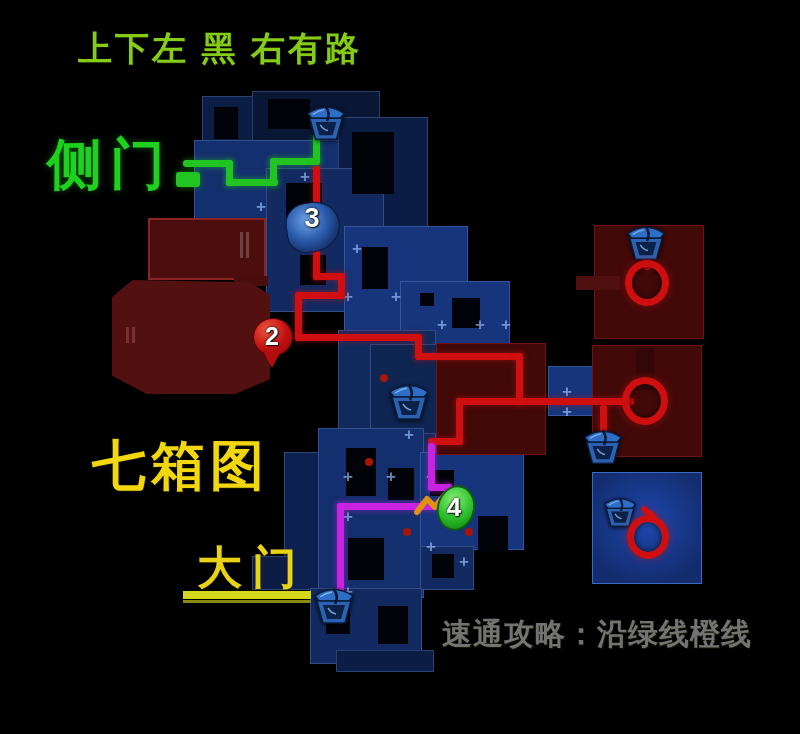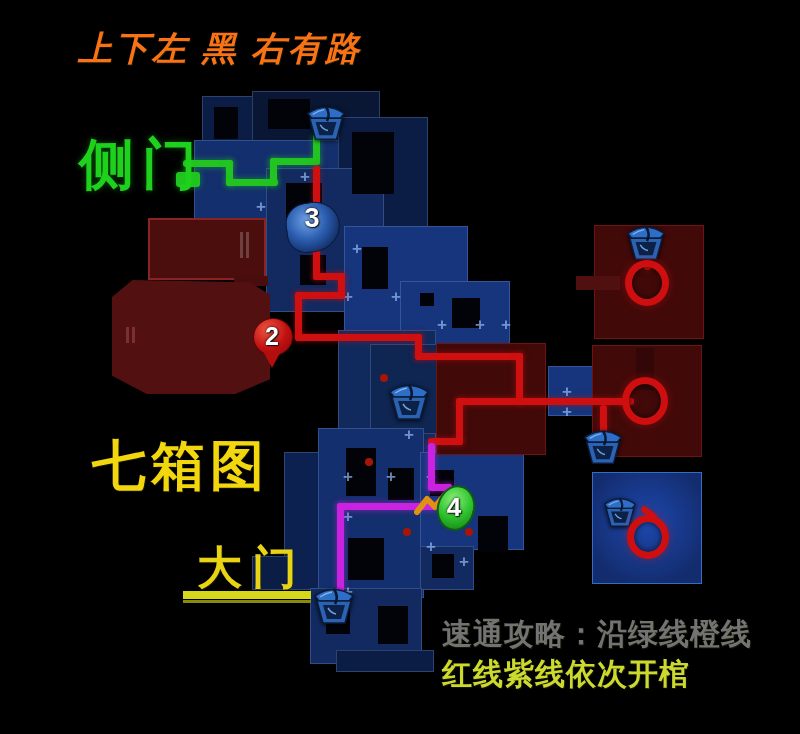--- a/index.html
+++ b/index.html
@@ -189,20 +189,19 @@
 
   <div class="abs" style="left:437px;top:485px;width:38px;height:46px;">
     <div class="abs" style="left:0;top:0;width:34px;height:42px;border-radius:50%;transform:rotate(14deg);
                 background:radial-gradient(circle at 38% 32%,#8af07a,#2ec22e 50%,#117a11);border:2px solid #0d5f0d;"></div>
     <div class="num" style="left:0;top:9px;width:34px;font-size:26px;">4</div>
   </div>
 
   <div class="abs" style="left:183px;top:591px;width:128px;height:8px;background:#d6d61a;"></div>
   <div class="abs" style="left:183px;top:600px;width:128px;height:3px;background:#8a8a10;"></div>
 
-  <div class="t" style="left:78px;top:26px;font-size:34px;letter-spacing:3px;color:#f97316;font-style:italic;">上下左 黑 右有路</div>
-  <div class="t" style="left:47px;top:128px;font-size:55px;letter-spacing:8px;color:#1dd11d;text-shadow:0 0 6px rgba(30,210,30,.4);margin-left:32px;">侧门</div>
+  <div class="t" style="left:78px;top:26px;font-size:34px;letter-spacing:3px;color:#84cc16;">上下左 黑 右有路</div>
+  <div class="t" style="left:47px;top:128px;font-size:55px;letter-spacing:8px;color:#1dd11d;text-shadow:0 0 6px rgba(30,210,30,.4);">侧门</div>
   <div class="t" style="left:197px;top:538px;font-size:45px;letter-spacing:10px;color:#e8d414;">大门</div>
   <div class="t" style="left:92px;top:430px;font-size:54px;letter-spacing:5px;color:#f2d70e;">七箱图</div>
   <div class="t" style="left:442px;top:614px;font-size:30px;letter-spacing:1px;color:#737373;">速通攻略：沿绿线橙线</div>
-  <div class="t" style="left:442px;top:654px;font-size:30px;letter-spacing:1px;color:#ccd92e;">红线紫线依次开棺</div>
 
 </div>
 
 </body></html>

